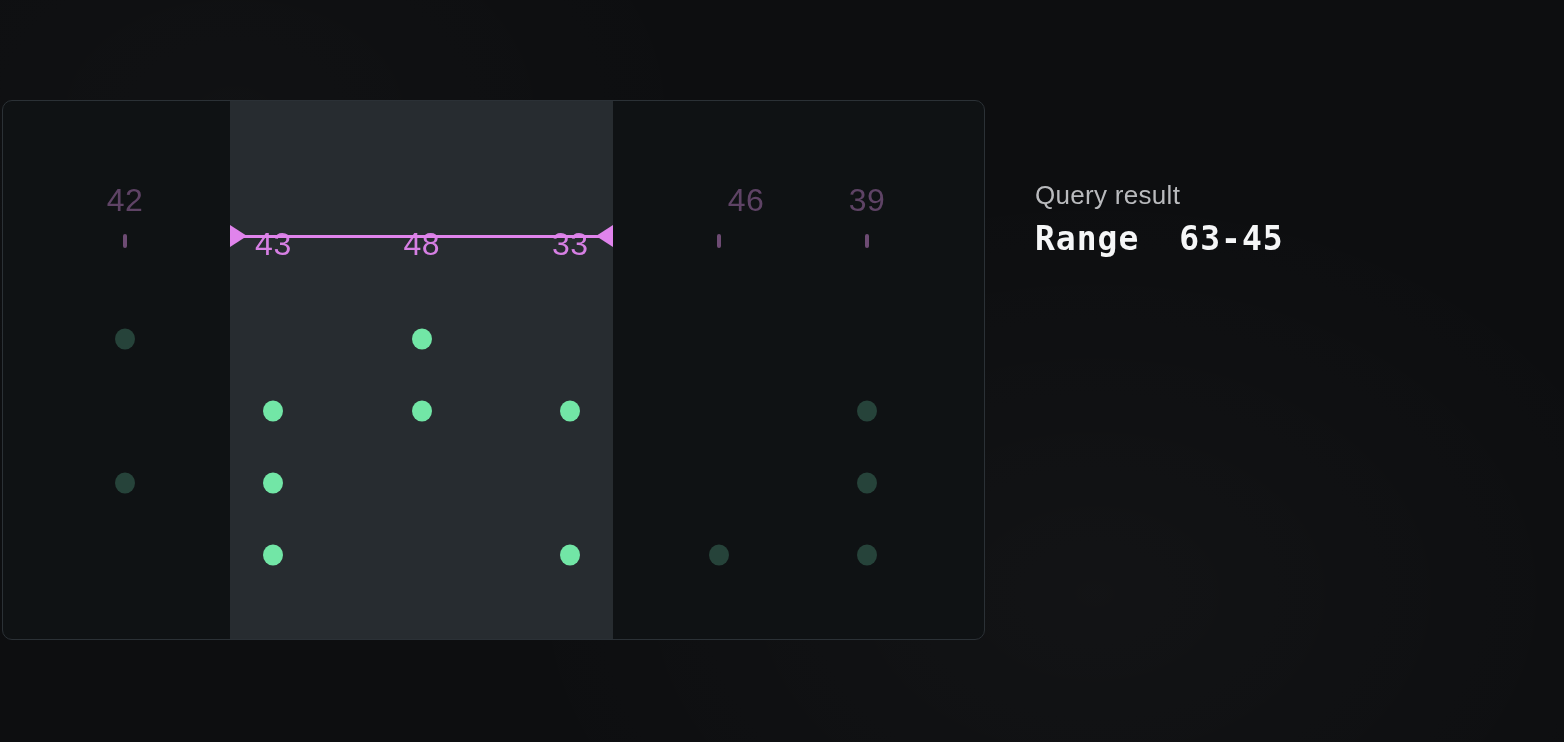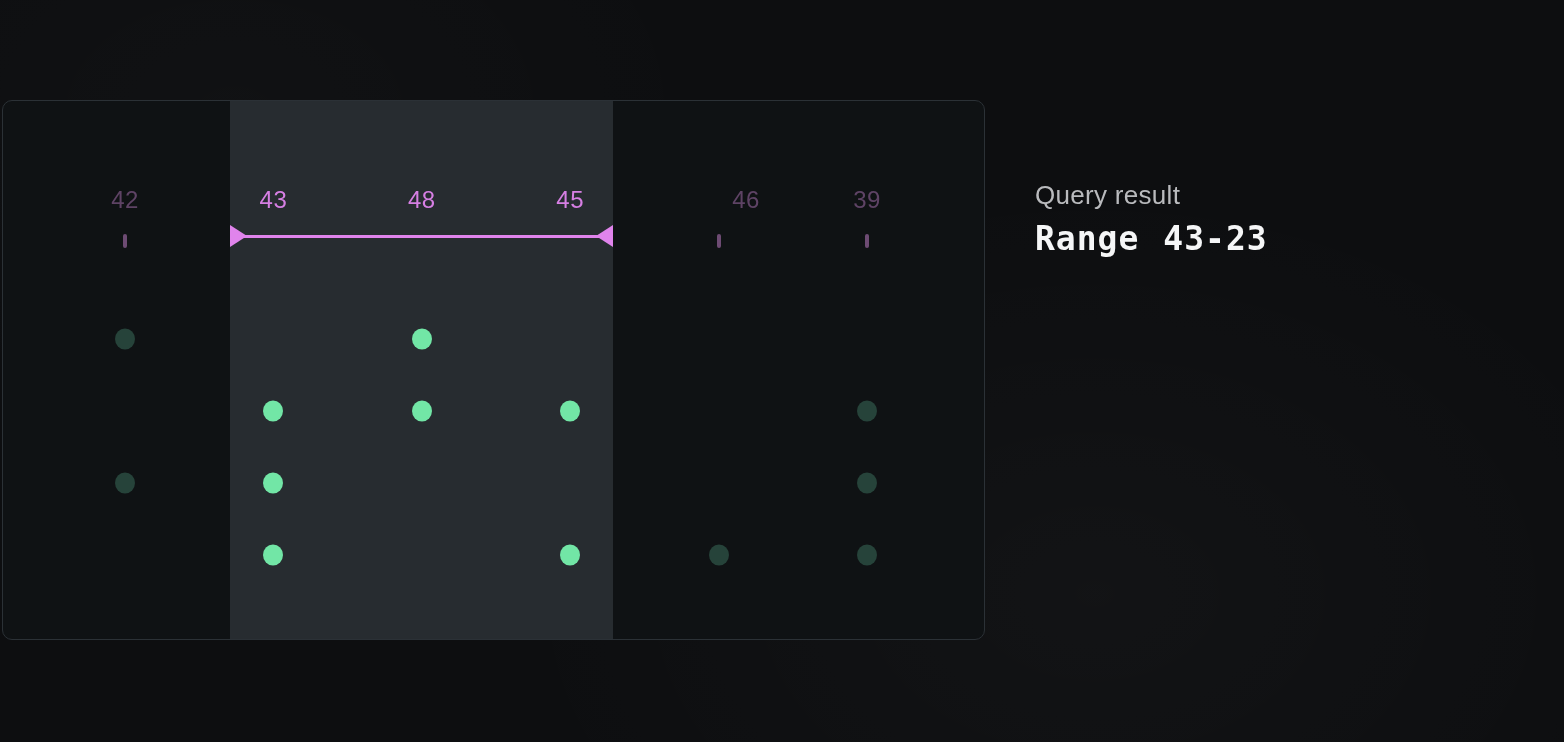--- a/index.html
+++ b/index.html
@@ -25,26 +25,26 @@
 
   .band {
     position: absolute;
     top: 0; bottom: 0;
     background: var(--band-bg, #272c30);
   }
 
   .col-label {
     position: absolute;
     transform: translate(-50%, -50%);
-    font-size: 24px;
+    font-size: 32px;
     letter-spacing: 0.5px;
     color: var(--label-out-range, #5e4365);
     white-space: nowrap;
   }
-  .col-label.in { color: var(--label-in-range, #d67fe3); }
+  .col-label.in { color: var(--label-in-range, #d67fe3); margin-top: 44px; }
 
   .tick {
     position: absolute;
     width: 4px; height: 14px;
     border-radius: 2px;
     background: var(--tick, #6d4b73);
     transform: translate(-50%, -50%);
   }
 
   .dot {
@@ -75,21 +75,21 @@
     left: 1035px; top: 180px;
   }
   .result-label {
     font-size: 26px;
     color: var(--result-label, #b9babd);
     letter-spacing: 0.3px;
   }
   .result-value {
     margin-top: 8px;
     display: flex;
-    gap: 24px;
+    gap: 40px;
     font-family: "DejaVu Sans Mono", monospace;
     font-weight: bold;
     font-size: 33px;
     color: var(--result-value, #f5f6f7);
     letter-spacing: 1px;
   }
 </style>
 </head>
 <body>
 
@@ -100,21 +100,21 @@
       <div class="tick" style="left: 122px; top: 140px;"></div>
       <div class="dot dim" style="left: 122px; top: 238px;"></div>
       <div class="dot dim" style="left: 122px; top: 382px;"></div>
       <div class="col-label in" style="left: 270.4px; top: 99px;">43</div>
       <div class="dot bright" style="left: 270.4px; top: 310px;"></div>
       <div class="dot bright" style="left: 270.4px; top: 382px;"></div>
       <div class="dot bright" style="left: 270.4px; top: 454px;"></div>
       <div class="col-label in" style="left: 418.8px; top: 99px;">48</div>
       <div class="dot bright" style="left: 418.8px; top: 238px;"></div>
       <div class="dot bright" style="left: 418.8px; top: 310px;"></div>
-      <div class="col-label in" style="left: 567.2px; top: 99px;">45</div>
+      <div class="col-label in" style="left: 567.2px; top: 99px;">33</div>
       <div class="dot bright" style="left: 567.2px; top: 310px;"></div>
       <div class="dot bright" style="left: 567.2px; top: 454px;"></div>
       <div class="col-label" style="left: 743px; top: 99px;">46</div>
       <div class="tick" style="left: 715.6px; top: 140px;"></div>
       <div class="dot dim" style="left: 715.6px; top: 454px;"></div>
       <div class="col-label" style="left: 864px; top: 99px;">39</div>
       <div class="tick" style="left: 864px; top: 140px;"></div>
       <div class="dot dim" style="left: 864px; top: 310px;"></div>
       <div class="dot dim" style="left: 864px; top: 382px;"></div>
       <div class="dot dim" style="left: 864px; top: 454px;"></div>
@@ -123,15 +123,15 @@
     <div class="handle start" style="position: absolute; left: 227.4px; top: 124px;"></div>
     <div class="range-line" style="left: 239.4px; width: 358.8px; top: 134px;"></div>
     <div class="handle end" style="position: absolute; left: 593.2px; top: 124px;"></div>
   </div>
 </div>
 
 <div class="result">
   <div class="result-label">Query result</div>
   <div class="result-value">
     <span>Range</span>
-    <span>43-23</span>
+    <span>63-45</span>
   </div>
 </div>
 
 </body></html>

